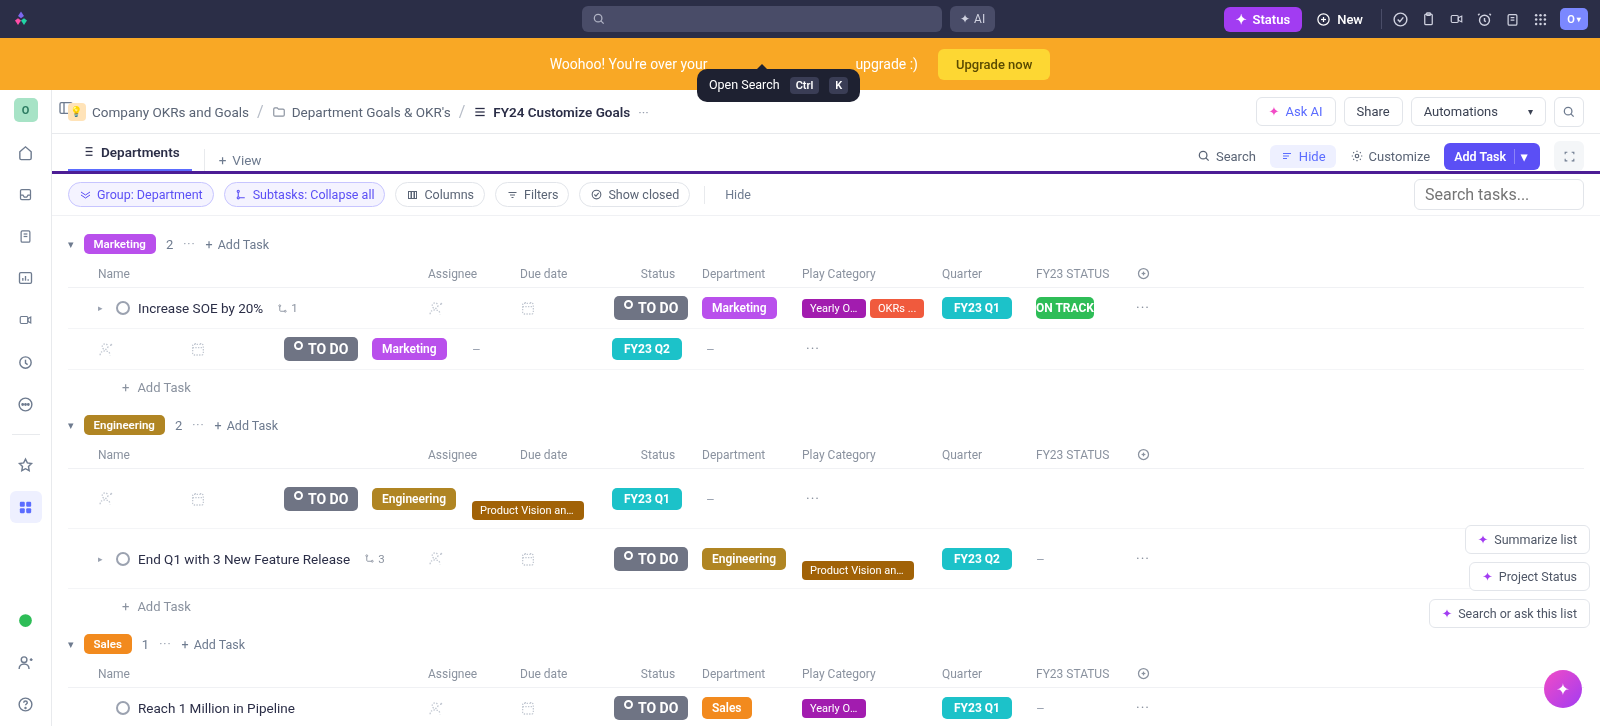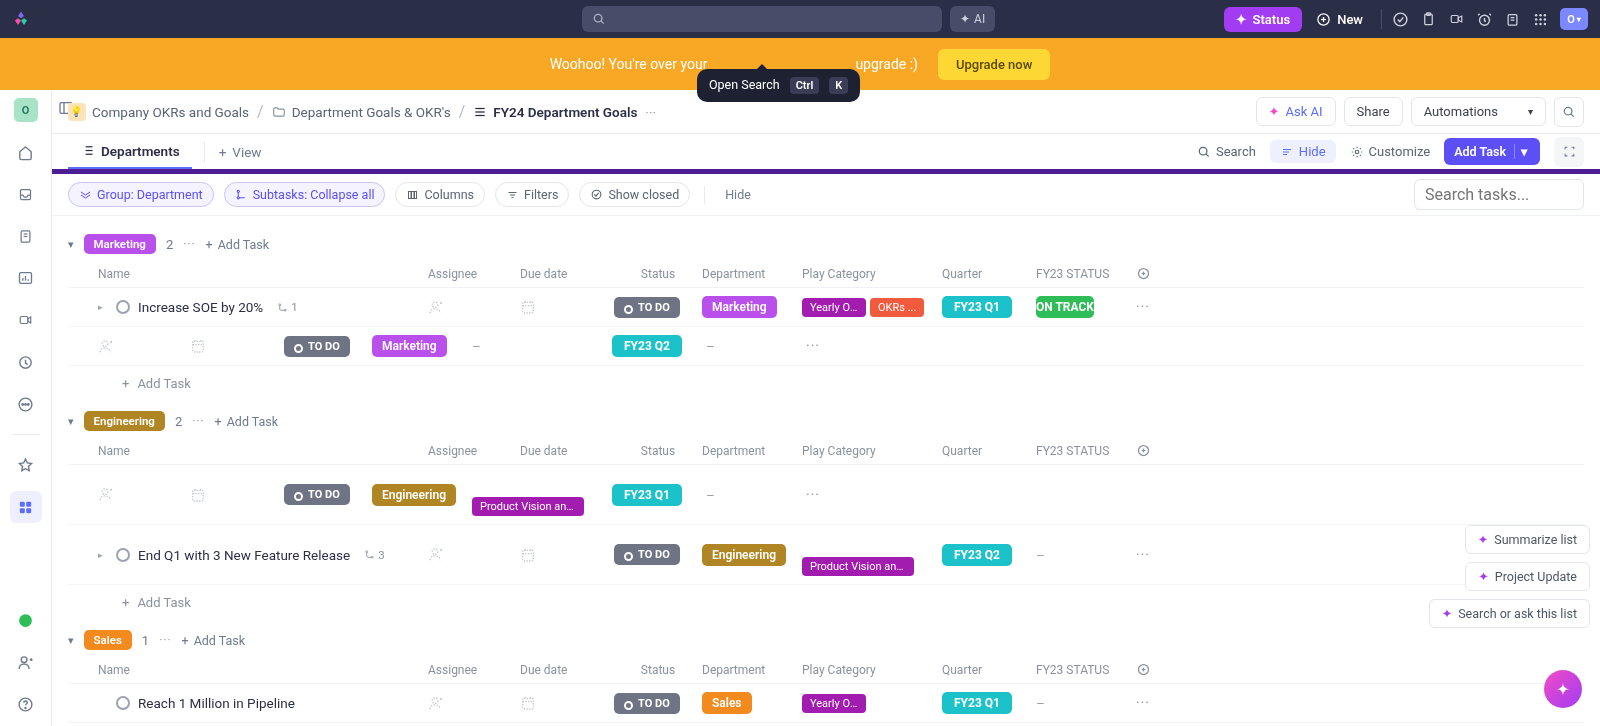--- a/index.html
+++ b/index.html
@@ -40,21 +40,21 @@
 .crumb-bar { height: 44px; border-bottom: 1px solid #e8eaed; display: flex; align-items: center; padding: 0 16px; gap: 8px; }
 .crumb-bar .crumb-item { color: #5a6475; font-size: 13.5px; display: flex; align-items: center; gap: 6px; }
 .crumb-bar .crumb-item.active { color: #2b2e47; font-weight: 600; }
 .crumb-bar .crumb-sep { color: #b6bcc7; }
 .crumb-bar .spacer { flex: 1; }
 .crumb-bar .btn-outline { border: 1px solid #e2e5ea; padding: 6px 12px; border-radius: 6px; font-size: 13px; color: #3b4253; display: flex; align-items: center; gap: 6px; }
 .crumb-bar .btn-outline.accent { color: #5b6cff; }
 .crumb-bar .sq-btn { width: 30px; height: 30px; border: 1px solid #e2e5ea; border-radius: 6px; display: flex; align-items: center; justify-content: center; color: #6e7b8f; }
 
 
-.view-bar { height: 40px; border-bottom: 5px solid #4c1d95; display: flex; align-items: center; padding: 0 16px; }
+.view-bar { height: 40px; border-bottom: 3px solid #4c1d95; display: flex; align-items: flex-end; padding: 0 16px; }
 .view-tab { display: flex; align-items: center; gap: 6px; padding: 0 12px; height: 100%; font-size: 13.5px; color: #2b2e47; font-weight: 600; border-bottom: 2px solid #5b6cff; }
 .view-add { display: flex; align-items: center; gap: 6px; padding: 0 14px; color: #6e7b8f; font-size: 13.5px; border-left: 1px solid #e8eaed; margin-left: 12px; height: 22px; }
 .view-bar .spacer { flex: 1; }
 .view-right { display: flex; align-items: center; gap: 14px; }
 .view-ctrl { display: flex; align-items: center; gap: 5px; font-size: 13px; color: #5a6475; }
 .view-ctrl.hide-active { background: #eef0ff; color: #5b6cff; padding: 4px 10px; border-radius: 6px; }
 .add-task-btn { background: #5b4ff5; color: #fff; padding: 6px 10px; border-radius: 6px; font-size: 12.5px; font-weight: 600; display: flex; align-items: center; gap: 8px; }
 .add-task-chev { width: 16px; border-left: 1px solid rgba(255,255,255,.3); padding-left: 6px; }
 .sq-btn2 { width: 30px; height: 30px; background: #f4f6f8; border-radius: 6px; display: flex; align-items: center; justify-content: center; color: #6e7b8f; }
 
@@ -92,32 +92,32 @@
 .col-add { flex: 0 0 30px; }
 
 .row { display: flex; align-items: center; padding: 8px 0 8px 30px; border-bottom: 1px solid #f4f5f7; font-size: 13.5px; color: #2b2e47; }
 .row .task-name { flex: 0 0 330px; display: flex; align-items: center; gap: 8px; }
 .row .expand { width: 10px; color: #98a0af; font-size: 9px; }
 .status-dot { width: 14px; height: 14px; border: 2px solid #9ba2b0; border-radius: 50%; display: inline-block; flex-shrink: 0; }
 .sub-badge { display: flex; align-items: center; gap: 3px; color: #8a929f; font-size: 11.5px; margin-left: 6px; }
 .assignee-cell { flex: 0 0 92px; color: #c1c7d1; }
 .due-cell { flex: 0 0 94px; color: #c1c7d1; }
 .status-cell { flex: 0 0 88px; }
-.status-pill { background: #6f7484; color: #fff; padding: 4px 10px; border-radius: 5px; font-size: 11px; font-weight: 700; display: inline-flex; align-items: flex-end; gap: 5px; }
+.status-pill { background: #6f7484; color: #fff; padding: 4px 10px; border-radius: 5px; font-size: 14px; font-weight: 700; display: inline-flex; align-items: flex-start; gap: 5px; }
 .status-pill .sdot { width: 9px; height: 9px; border: 2px solid #fff; border-radius: 50%; }
 .dept-cell { flex: 0 0 100px; }
 .dept-pill { padding: 4px 10px; border-radius: 5px; color: #fff; font-size: 12px; font-weight: 600; display: inline-block; }
 .dept-pill.marketing { background: #b950ec; }
 .dept-pill.engineering { background: #b08523; }
 .dept-pill.sales { background: #f28a1e; }
 .play-cell { flex: 0 0 140px; display: flex; gap: 4px; }
 .play-pill { padding: 3px 8px; border-radius: 4px; font-size: 11px; color: #fff; white-space: nowrap; overflow: hidden; text-overflow: ellipsis; max-width: 64px; }
 .play-pill.blue { background: #a21caf; }
 .play-pill.red { background: #f05a3d; }
-.play-pill.gray { background: #a21caf; max-width: 112px; margin-top: 24px; }
+.play-pill.gray { background: #a16207; max-width: 112px; margin-top: 24px; }
 .quarter-cell { flex: 0 0 94px; }
 .q-pill { background: #1cc2c9; color: #fff; padding: 4px 12px; border-radius: 5px; font-size: 12px; font-weight: 700; display: inline-block; }
 .fy23-cell { flex: 0 0 100px; color: #98a0af; }
 .track-pill { background: #2ebd57; color: #fff; padding: 4px 0; border-radius: 5px; font-size: 12px; font-weight: 700; display: inline-block; }
 .more-cell { flex: 0 0 30px; color: #8a929f; font-size: 14px; letter-spacing: 1px; }
 
 .add-row { padding: 10px 0 6px 54px; display: flex; align-items: center; gap: 8px; color: #8a929f; font-size: 13px; }
 
 
 .float-btns { position: absolute; right: 10px; bottom: 98px; display: flex; flex-direction: column; gap: 8px; align-items: flex-end; }
@@ -333,21 +333,21 @@
           </svg>
         <span>Department Goals &amp; OKR's</span>
       </span>
       <span class="crumb-sep">/</span>
       <span class="crumb-item active">
         <svg width="14" height="14" viewBox="0 0 24 24" fill="none" stroke="#2b2e47" stroke-width="2.2">
             <line x1="4" y1="6" x2="20" y2="6"></line>
             <line x1="4" y1="12" x2="20" y2="12"></line>
             <line x1="4" y1="18" x2="20" y2="18"></line>
           </svg>
-        <span>FY24 Department Goals</span>
+        <span>FY24 Customize Goals</span>
       </span>
       <span class="crumb-item" style="color:#98a0af;">···</span>
       <div class="spacer"></div>
       <div class="btn-outline accent">
           <span style="color:#f24bc6">✦</span>
           <span>Ask AI</span>
         </div>
       <div class="btn-outline">Share</div>
       <div class="btn-outline" style="gap:30px">
           <span>Automations</span>
@@ -707,21 +707,21 @@
         </div>
       </div>
 
     <div class="float-btns">
       <div class="float-btn">
           <span style="color:#a23cf2">✦</span>
           <span>Summarize list</span>
         </div>
       <div class="float-btn">
           <span style="color:#a23cf2">✦</span>
-          <span>Project Update</span>
+          <span>Project Status</span>
         </div>
       <div class="float-btn">
           <span style="color:#a23cf2">✦</span>
           <span>Search or ask this list</span>
         </div>
     </div>
     <div class="fab">
         <span>✦</span>
       </div>
   </div>

